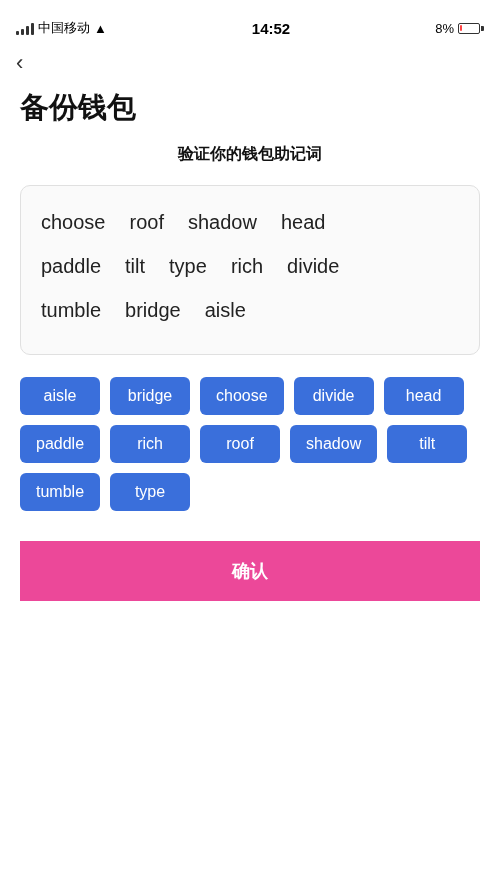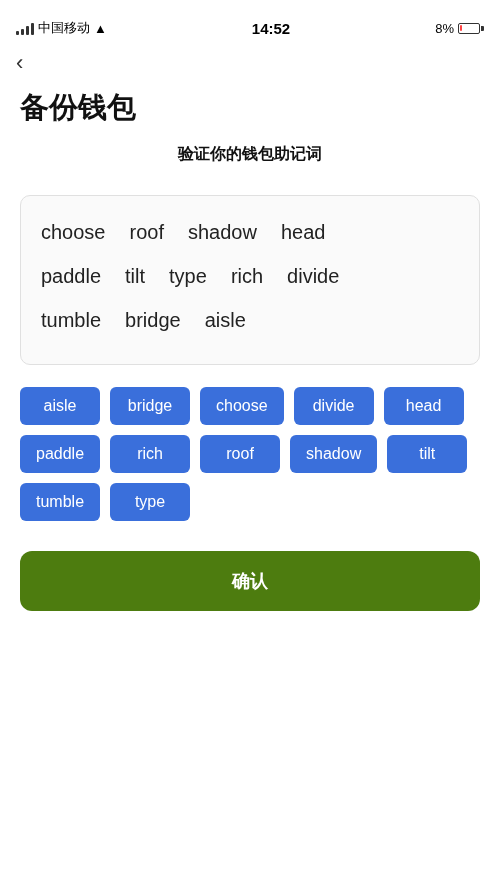--- a/index.html
+++ b/index.html
@@ -103,21 +103,21 @@
 
     
     .subtitle-section {
       text-align: center;
       padding: 0 20px 8px 20px;
     }
     .subtitle-main {
       font-size: 16px;
       font-weight: 600;
       color: #111;
-      margin-bottom: 10px;
+      margin-bottom: 0;
     }
     .subtitle-desc {
       font-size: 12px;
       color: #888;
       line-height: 1.5;
       text-align: left;
       padding: 0 8px;
     }
 
     
@@ -163,24 +163,24 @@
       min-width: 80px;
       text-align: center;
     }
 
     
     .confirm-section {
       padding: 20px 20px 30px 20px;
     }
     .confirm-btn {
       width: 100%;
-      background: #4d7c0f;
+      background: #ec4899;
       color: #fff;
       border: none;
-      border-radius: 12px;
+      border-radius: 0;
       padding: 18px;
       font-size: 18px;
       font-weight: 600;
       cursor: pointer;
     }
   </style>
 </head>
 <body>
 
 <div class="status-bar">

